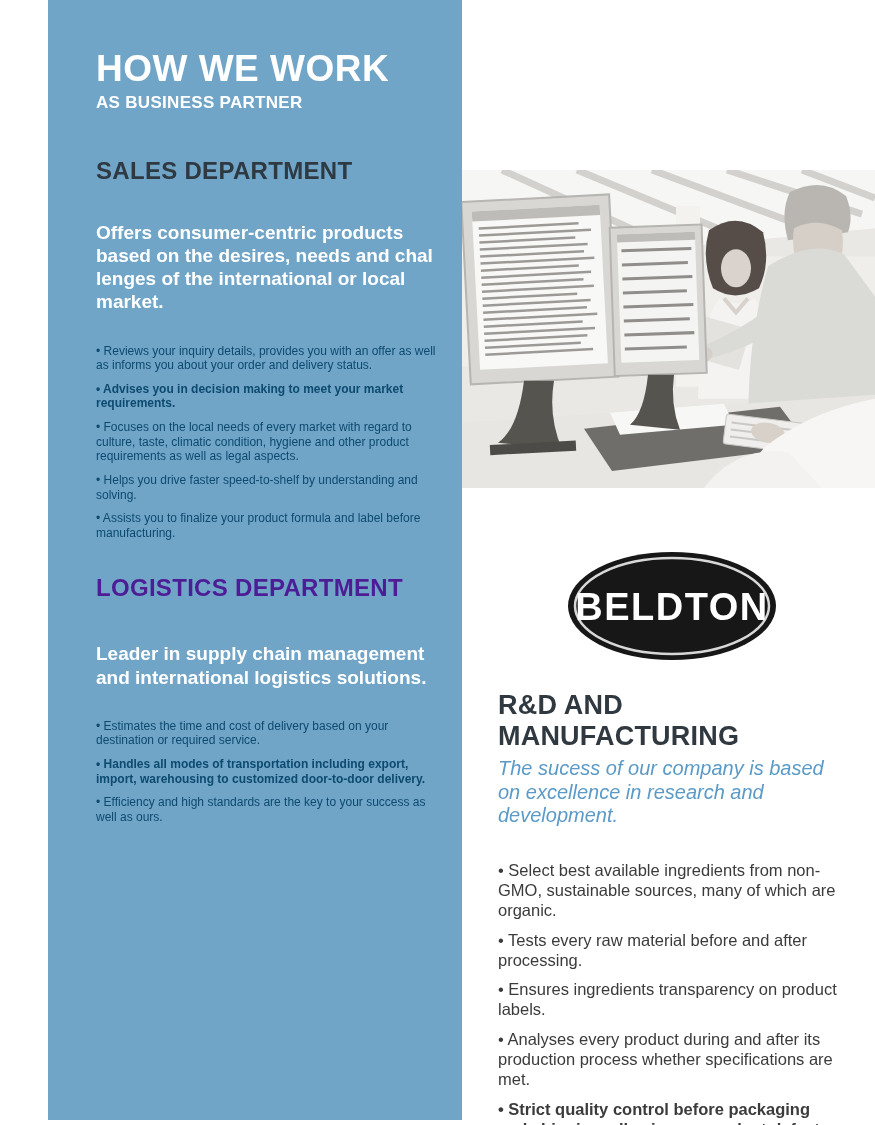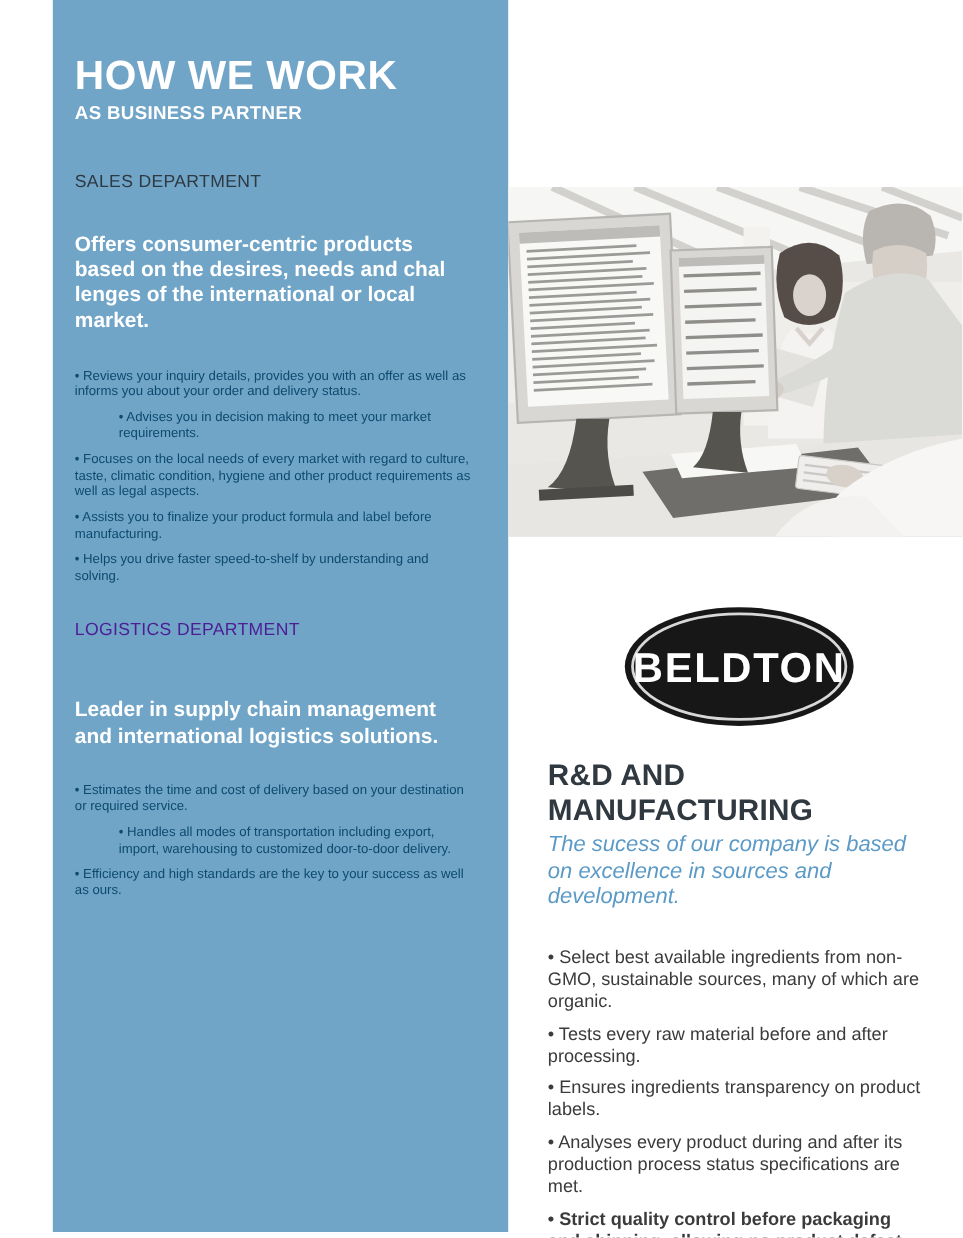--- a/index.html
+++ b/index.html
@@ -14,43 +14,43 @@
   body{
     width:875px;height:1125px;position:relative;overflow:hidden;
     font-family:"Liberation Sans","DejaVu Sans",sans-serif;
   }
   .page{position:absolute;inset:0;background:#ffffff;}
 
   
   .blue-panel{
     position:absolute;left:48px;top:0;width:414px;height:1120px;
     background:var(--panel_blue);
-    padding:50px 26px 0 20px;color:#ffffff;
+    padding:50px 26px 0 48px;color:#ffffff;
   }
   .main-title{
     font-size:37px;font-weight:700;letter-spacing:.5px;line-height:1.05;color:#fff;
   }
   .main-subtitle{
     font-size:17px;font-weight:700;letter-spacing:.3px;margin-top:4px;color:#fff;
   }
   .section-heading{
-    font-size:16px;font-weight:400;letter-spacing:.3px;color:var(--heading_dark);
+    font-size:24px;font-weight:700;letter-spacing:.3px;color:var(--heading_dark);
   }
   .sales-heading{margin-top:44px;}
   .logistics-heading{margin-top:34px;color:#4c1d95;}
   .panel-intro{
     margin-top:36px;font-weight:700;
     font-size:19px;line-height:1.22;color:#fff;max-width:340px;
   }
-  .logistics-intro{margin-top:52px;}
+  .logistics-intro{margin-top:40px;}
   .panel-bullets{margin-top:30px;max-width:362px;}
   .panel-bullets p{
     font-size:12px;line-height:1.22;margin:9px 0;color:#0c4a6e;font-weight:400;
   }
-  .panel-bullets p.bold{font-weight:400;margin-left:40px;}
+  .panel-bullets p.bold{font-weight:700;}
 
   
   .photo-frame{
     position:absolute;left:462px;top:170px;width:413px;height:318px;overflow:hidden;
     background:#e9e8e5;
   }
   .photo-frame svg{display:block;width:100%;height:100%;}
 
   .logo-wrap{position:absolute;left:566px;top:550px;width:212px;height:112px;}
   .logo-wrap svg{display:block;width:100%;height:100%;}
@@ -79,22 +79,22 @@
     <div class="main-subtitle">AS BUSINESS PARTNER</div>
 
     <div class="section-heading sales-heading">SALES DEPARTMENT</div>
 
     <div class="panel-intro">Offers consumer-centric products based on the desires, needs and chal lenges of the international or local market.</div>
 
     <div class="panel-bullets">
       <p>• Reviews your inquiry details, provides you with an offer as well as informs you about your order and delivery status.</p>
       <p class="bold">• Advises you in decision making to meet your market requirements.</p>
       <p>• Focuses on the local needs of every market with regard to culture, taste, climatic condition, hygiene and other product requirements as well as legal aspects.</p>
+      <p>• Helps you drive faster speed-to-shelf by understanding and solving.</p>
       <p>• Assists you to finalize your product formula and label before manufacturing.</p>
-      <p>• Helps you drive faster speed-to-shelf by understanding and solving.</p>
     </div>
 
     <div class="section-heading logistics-heading">LOGISTICS DEPARTMENT</div>
 
     <div class="panel-intro logistics-intro">Leader in supply chain management and international logistics solutions.</div>
 
     <div class="panel-bullets">
       <p>• Estimates the time and cost of delivery based on your destination or required service.</p>
       <p class="bold">• Handles all modes of transportation including export, import, warehousing to customized door-to-door delivery.</p>
       <p>• Efficiency and high standards are the key to your success as well as ours.</p>
@@ -197,23 +197,23 @@
   <div class="logo-wrap">
     <svg viewBox="0 0 212 112">
       <ellipse cx="106" cy="56" rx="104" ry="54" fill="var(--logo_black)"></ellipse>
       <ellipse cx="106" cy="56" rx="97" ry="48" fill="none" stroke="#d8d8d8" stroke-width="2.5"></ellipse>
       <text x="106" y="70" text-anchor="middle" font-family="Liberation Sans, DejaVu Sans, sans-serif" font-size="38" font-weight="bold" letter-spacing="1.5" fill="#ffffff">BELDTON</text>
     </svg>
   </div>
 
   <div class="rnd-section">
     <div class="rnd-heading">R&amp;D AND MANUFACTURING</div>
-    <div class="rnd-intro">The sucess of our company is based on excellence in sources and development.</div>
+    <div class="rnd-intro">The sucess of our company is based on excellence in research and development.</div>
     <div class="rnd-bullets">
       <p>• Select best available ingredients from non-GMO, sustainable sources, many of which are organic.</p>
       <p>• Tests every raw material before and after processing.</p>
       <p>• Ensures ingredients transparency on product labels.</p>
-      <p>• Analyses every product during and after its production process status specifications are met.</p>
+      <p>• Analyses every product during and after its production process whether specifications are met.</p>
       <p class="bold">• Strict quality control before packaging and shipping, allowing no product defect.</p>
     </div>
   </div>
 
 </div>
 
 </body></html>

